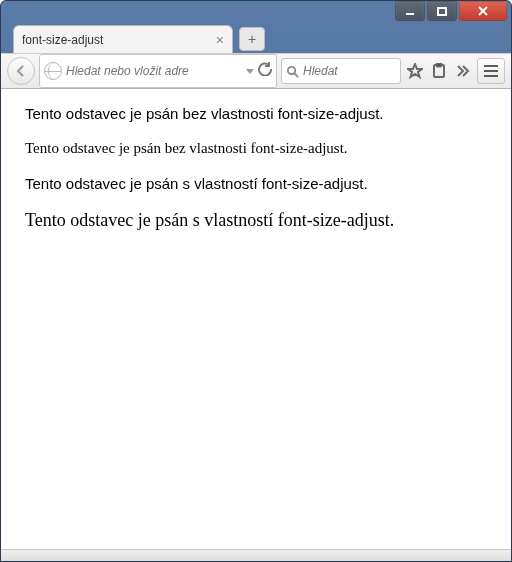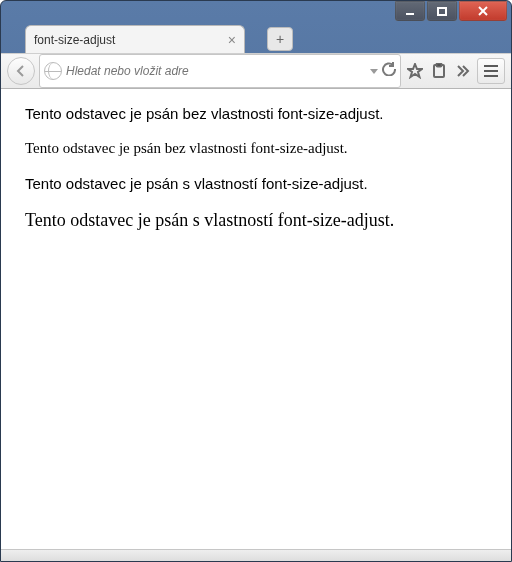--- a/index.html
+++ b/index.html
@@ -25,22 +25,22 @@
     font-size: 11px; color: #fff;
     box-shadow: 0 0 0 1px rgba(0,0,0,.25) inset, 0 0 2px rgba(255,255,255,.5) inset;
   }
   .wbtn.min { background: linear-gradient(#636a76,#4a5160); }
   .wbtn.max { background: linear-gradient(#636a76,#4a5160); }
   .wbtn.close { width: 48px; background: linear-gradient(#e06555,#c0392b); }
   .wbtn svg { width: 12px; height: 12px; stroke: #fff; stroke-width: 2; fill: none; }
   .tabstrip {
     height: 30px;
     display: flex; align-items: flex-end;
-    padding-left: 24px;
-    gap: 18px;
+    padding-left: 12px;
+    gap: 2px;
     background: transparent;
   }
   .tab {
     background: #f4f4f4;
     border: 1px solid #b8b8b8;
     border-bottom: none;
     border-radius: 6px 6px 0 0;
     height: 28px;
     width: 220px;
     display: flex; align-items: center;
@@ -183,20 +183,27 @@
       <span class="globe"></span>
       <input type="text" placeholder="Hledat nebo vložit adre" style="">
       <span class="dropdown-triangle"></span>
       <span class="reload">
         <svg viewBox="0 0 14 14">
             <path d="M11 3a6 6 0 1 0 2 4"></path>
             <polyline points="11,0 11,4 7,4"></polyline>
           </svg>
       </span>
     </div>
+    <div class="searchbox">
+      <svg viewBox="0 0 14 14">
+          <circle cx="6" cy="6" r="4"></circle>
+          <line x1="9" y1="9" x2="13" y2="13"></line>
+        </svg>
+      <input type="text" placeholder="Hledat" style="">
+    </div>
     <div class="tbicon">
       <svg viewBox="0 0 16 16">
           <polygon points="8,1 10,6 15,6 11,9 12.5,14 8,11 3.5,14 5,9 1,6 6,6"></polygon>
         </svg>
     </div>
     <div class="tbicon">
       <svg viewBox="0 0 16 16" class="clipboard">
           <rect x="3" y="2" width="10" height="12" rx="1"></rect>
           <rect x="5.5" y="0.5" width="5" height="3" rx="1" fill="#3a3a3a"></rect>
         </svg>

